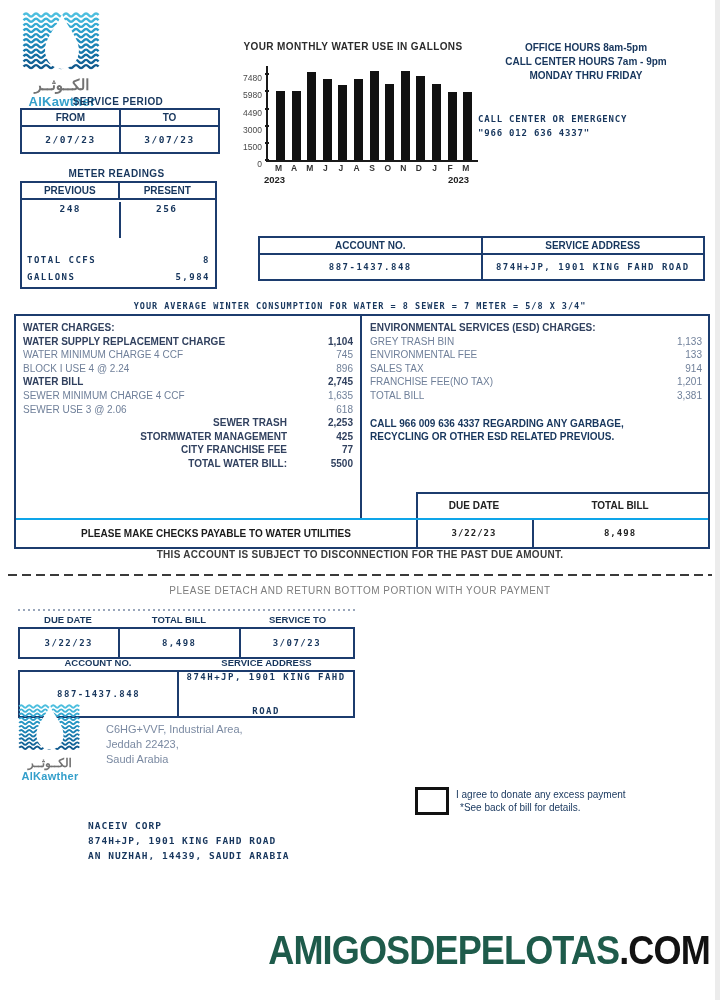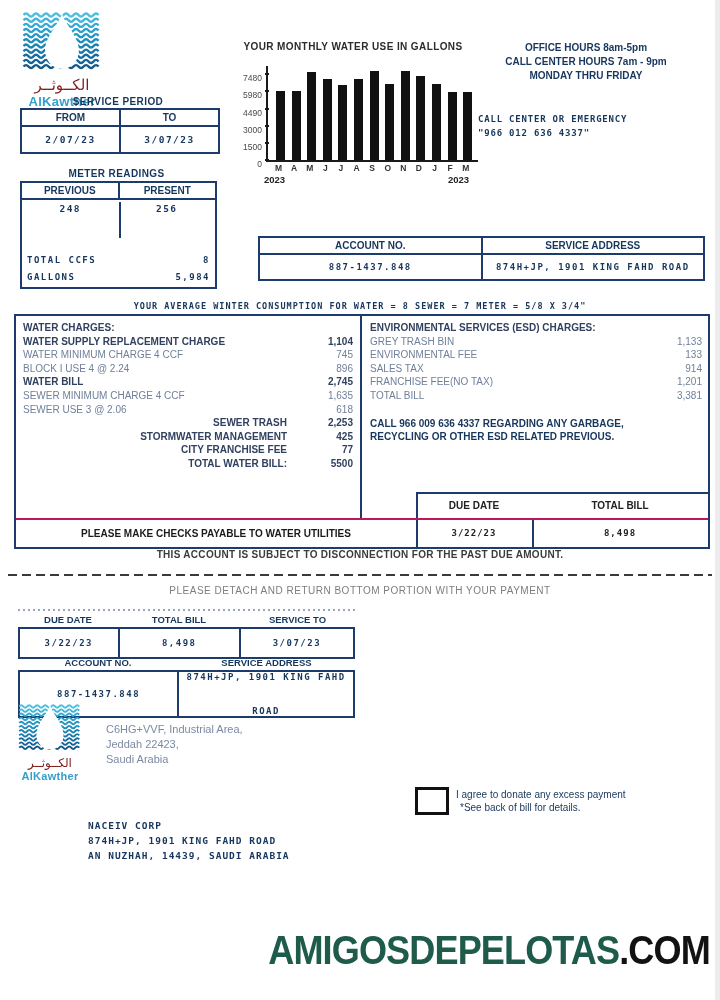--- a/index.html
+++ b/index.html
@@ -4,21 +4,21 @@
 <style>
   html,body{margin:0;padding:0;background:#fff;}
   .page{position:relative;width:720px;height:1000px;background:#ffffff;overflow:hidden;
         font-family:"Liberation Sans",sans-serif;color:#17365d;}
   .abs{position:absolute;}
   .ctr{text-align:center;}
   .blocky{font-family:"DejaVu Sans Mono",monospace;font-weight:bold;letter-spacing:1.5px;color:#17365d;}
   .edge{position:absolute;right:0;top:0;width:5px;height:100%;background:#ececec;}
 
   
-  .brand-arabic{font-size:15px;font-weight:normal;color:#7f1d1d;text-align:center;}
+  .brand-arabic{font-size:15px;font-weight:bold;color:#737373;text-align:center;}
   .brand-name{font-size:13px;font-weight:bold;color:#349fcb;text-align:center;letter-spacing:.3px;}
 
   
   .sec-title{font-size:10px;font-weight:bold;color:#17365d;text-align:center;letter-spacing:.4px;}
   .tbl{border:2px solid #1c3c6e;}
   .tbl-hdr{display:flex;border-bottom:2px solid #1c3c6e;font-size:10px;font-weight:bold;color:#17365d;}
   .tbl-hdr>div{flex:1;text-align:center;padding:2px 0;}
   .tbl-hdr>div+div{border-left:2px solid #1c3c6e;}
   .tbl-val{display:flex;font-size:9.5px;}
   .tbl-val>div{flex:1;text-align:center;padding:7px 0;}
@@ -289,21 +289,21 @@
         <div>RECYCLING OR OTHER ESD RELATED PREVIOUS.</div>
       </div>
     </div>
 
     <div class="abs" style="left:400px;top:176px;right:0;border-top:2px solid #1c3c6e;height:26px;">
       <div class="abs duehead" style="left:0;width:116px;top:6px;">DUE DATE</div>
       <div class="abs duehead" style="left:116px;right:0;top:6px;">TOTAL BILL</div>
     </div>
     <div class="abs" style="left:400px;top:176px;height:55px;border-left:2px solid #1c3c6e;"></div>
 
-    <div class="abs" style="left:0;right:0;top:202px;bottom:0;border-top:2px solid #be185d;text-decoration:underline;">
+    <div class="abs" style="left:0;right:0;top:202px;bottom:0;border-top:2px solid #0ea5e9;text-decoration:underline;">
       <div class="abs checksrow" style="left:0;width:400px;top:8px;">PLEASE  MAKE  CHECKS   PAYABLE  TO  WATER  UTILITIES</div>
       <div class="abs blackblocky ctr" style="left:400px;width:116px;top:8px;font-size:9px;">3/22/23</div>
       <div class="abs" style="left:516px;top:0;bottom:0;border-left:2px solid #1c3c6e;"></div>
       <div class="abs blackblocky ctr" style="left:516px;right:0;top:8px;font-size:9px;">8,498</div>
     </div>
   </div>
 
   <div class="abs disc-note ctr" style="left:0;top:549px;width:720px;">THIS ACCOUNT IS SUBJECT TO DISCONNECTION FOR THE PAST DUE AMOUNT.</div>
   <div class="abs dashline" style="left:8px;top:574px;width:704px;"></div>
   <div class="abs detach-note ctr" style="left:0;top:585px;width:720px;">PLEASE  DETACH  AND  RETURN  BOTTOM PORTION  WITH YOUR  PAYMENT</div>

